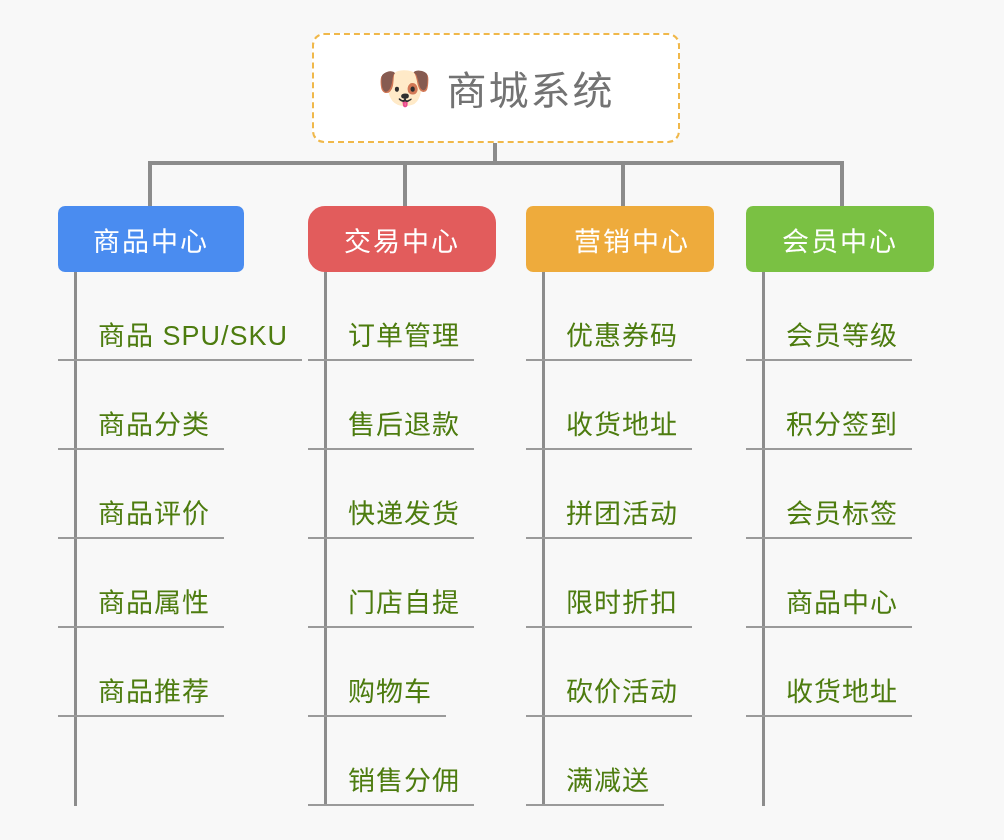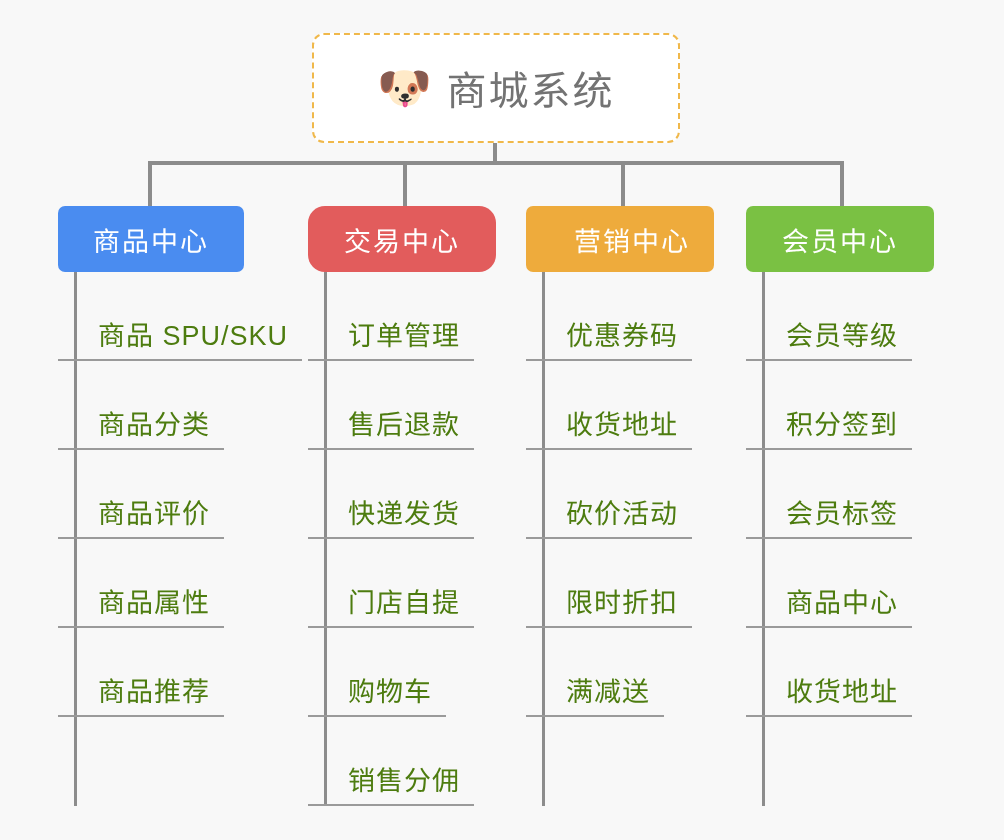--- a/index.html
+++ b/index.html
@@ -201,24 +201,27 @@
         </div>
         <div class="spine" style="left: 16px; height: 534px;"></div>
         <div class="leaf-list">
           <div class="leaf">
             <div class="leaf-inner"><span class="leaf-label">优惠券码</span></div>
           </div>
           <div class="leaf">
             <div class="leaf-inner"><span class="leaf-label">收货地址</span></div>
           </div>
           <div class="leaf">
+            <div class="leaf-inner"><span class="leaf-label">拼团活动</span></div>
+          </div>
+          <div class="leaf">
+            <div class="leaf-inner"><span class="leaf-label">限时折扣</span></div>
+          </div>
+          <div class="leaf">
             <div class="leaf-inner"><span class="leaf-label">砍价活动</span></div>
-          </div>
-          <div class="leaf">
-            <div class="leaf-inner"><span class="leaf-label">限时折扣</span></div>
           </div>
           <div class="leaf">
             <div class="leaf-inner"><span class="leaf-label">满减送</span></div>
           </div>
         </div>
       </div>
       <div class="column" style="left: 746px; border-radius: 13px;">
         <div class="cat-box" style="width: 188px; background: rgb(122, 193, 67);">
           <span>会员中心</span>
         </div>

